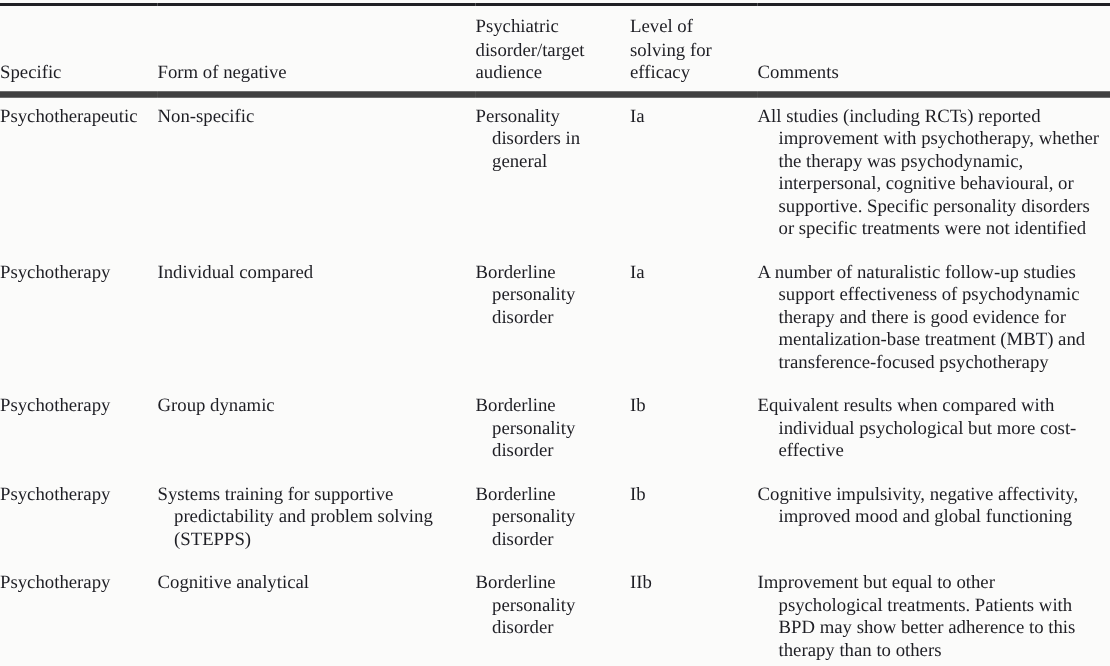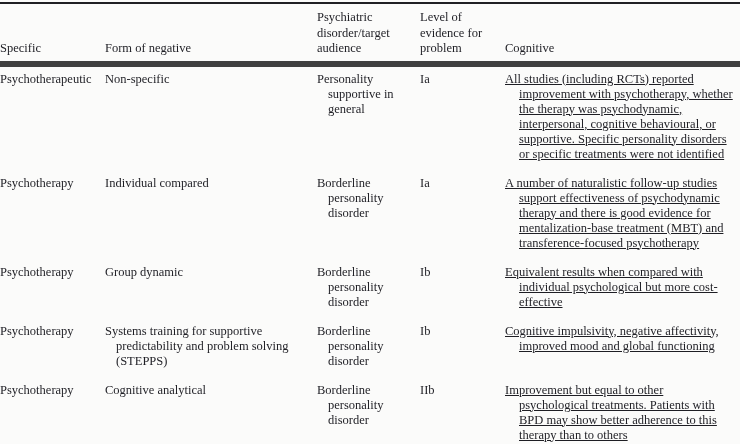--- a/index.html
+++ b/index.html
@@ -30,60 +30,60 @@
   col.c1 { width: 105px; }
   col.c2 { width: 212px; }
   col.c3 { width: 103px; }
   col.c4 { width: 85px;  }
   col.c5 { width: 235px; }
   thead th {
     font-weight: normal;
     text-align: left;
     vertical-align: bottom;
     padding: 6px 8px 4px 0;
-    border-bottom: 6px solid #404040;
+    border-bottom: 4px solid #404040;
     line-height: 15.5px;
   }
   tbody td {
     vertical-align: top;
     text-align: left;
     padding: 4px 6px 10px 0;
   }
   tbody tr:first-child td { padding-top: 5px; }
   
   .hang  { padding-left: 11px; text-indent: -11px; }
   .hang-lg { padding-left: 14px; text-indent: -14px; }
-  td.comments-cell { padding-right: 6px; text-decoration: underline; }
+  td.comments-cell { padding-right: 6px; }
 </style>
 </head>
 <body>
 
 <div class="page">
   <table class="paper-table">
     <colgroup>
       <col class="c1">
         <col class="c2">
         <col class="c3">
         <col class="c4">
         <col class="c5">
     </colgroup>
     <thead>
       <tr>
         <th>Specific</th>
         <th>Form of negative</th>
         <th>Psychiatric disorder/target audience</th>
-        <th>Level of evidence for problem</th>
-        <th>Cognitive</th>
+        <th>Level of solving for efficacy</th>
+        <th>Comments</th>
       </tr>
     </thead>
     <tbody>
       <tr>
         <td>Psychotherapeutic</td>
         <td class="hang">Non-specific</td>
-        <td class="hang">Personality supportive in general</td>
+        <td class="hang">Personality disorders in general</td>
         <td>Ia</td>
         <td class="hang-lg comments-cell">All studies (including RCTs) reported improvement with psychotherapy, whether the therapy was psychodynamic, interpersonal, cognitive behavioural, or supportive. Specific personality disorders or specific treatments were not identified</td>
       </tr>
       <tr>
         <td>Psychotherapy</td>
         <td class="hang">Individual compared</td>
         <td class="hang">Borderline personality disorder</td>
         <td>Ia</td>
         <td class="hang-lg comments-cell">A number of naturalistic follow-up studies support effectiveness of psychodynamic therapy and there is good evidence for mentalization-base treatment (MBT) and transference-focused psychotherapy</td>
       </tr>

